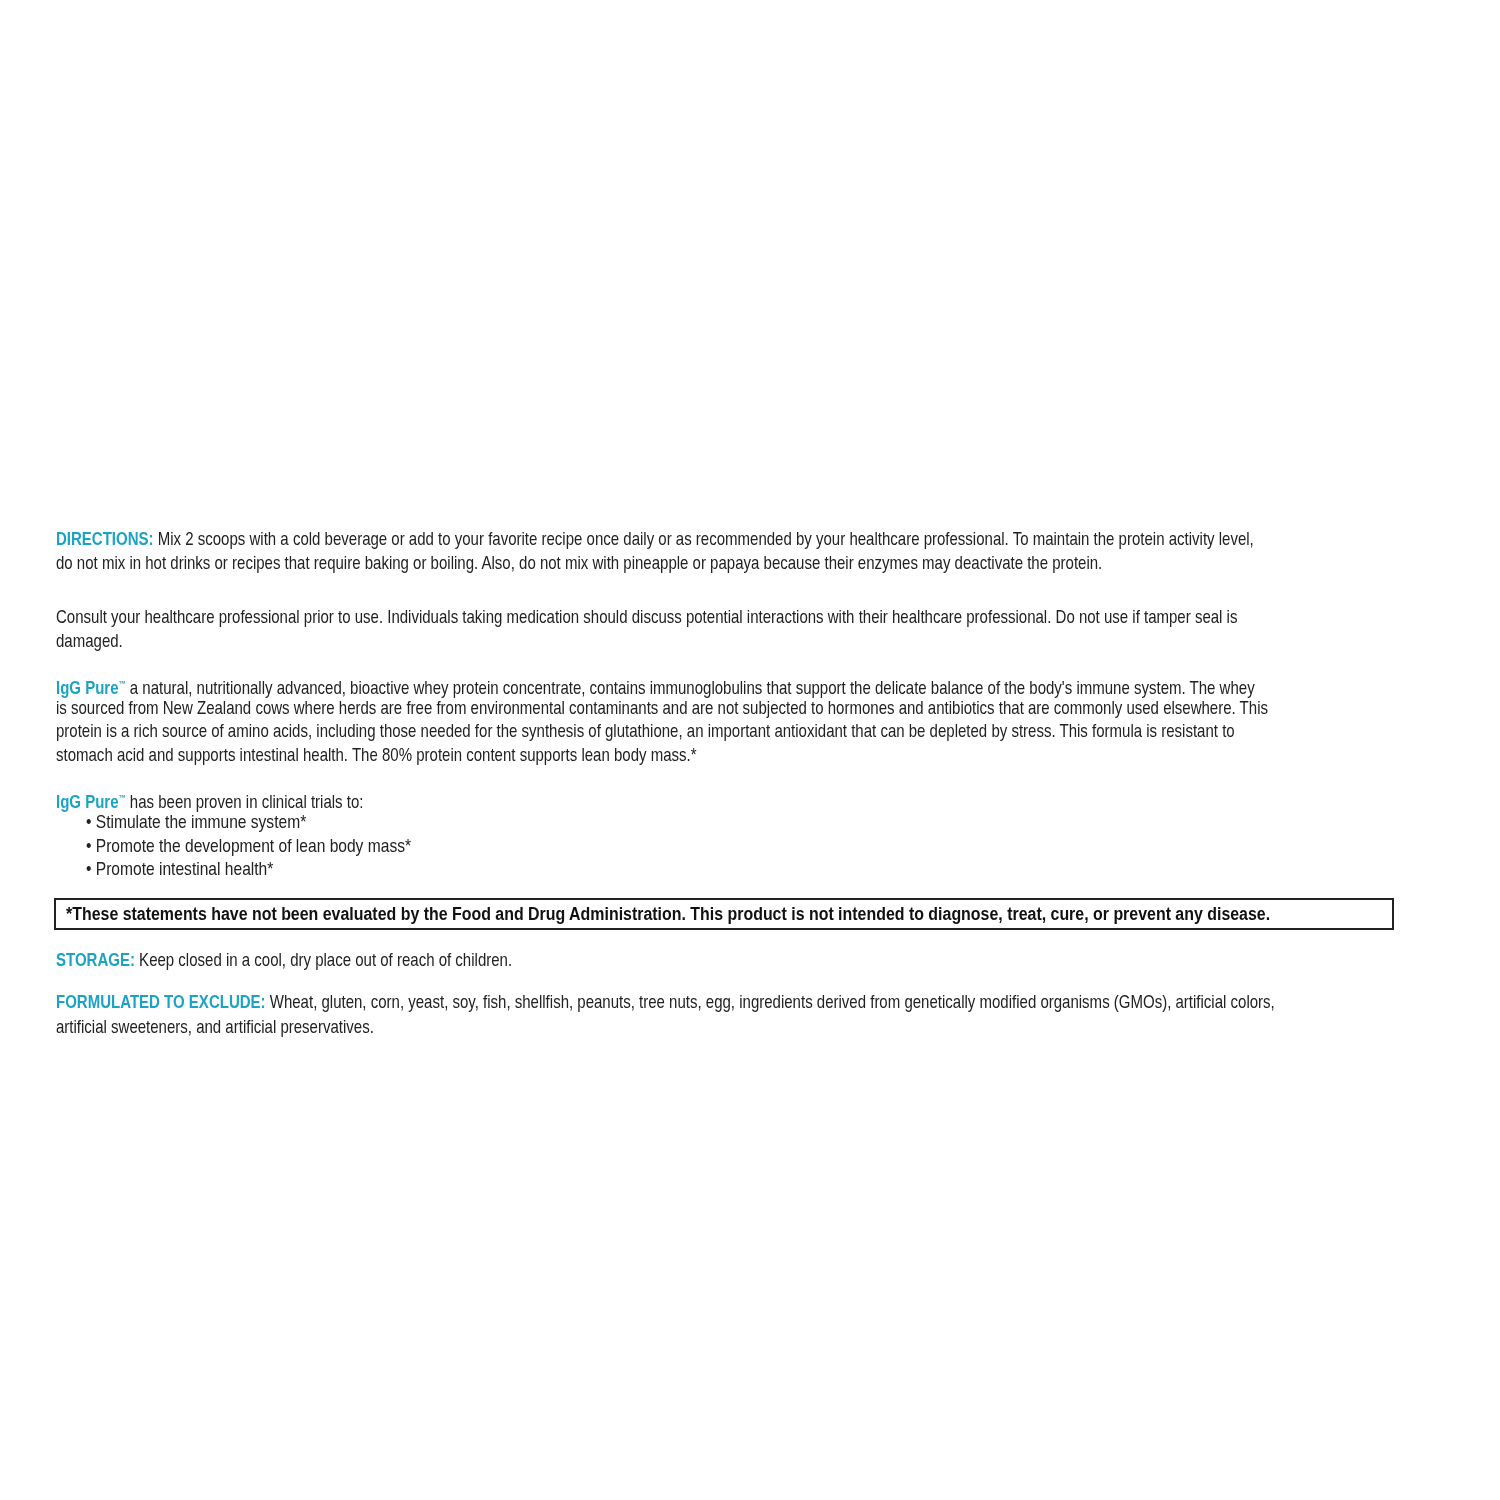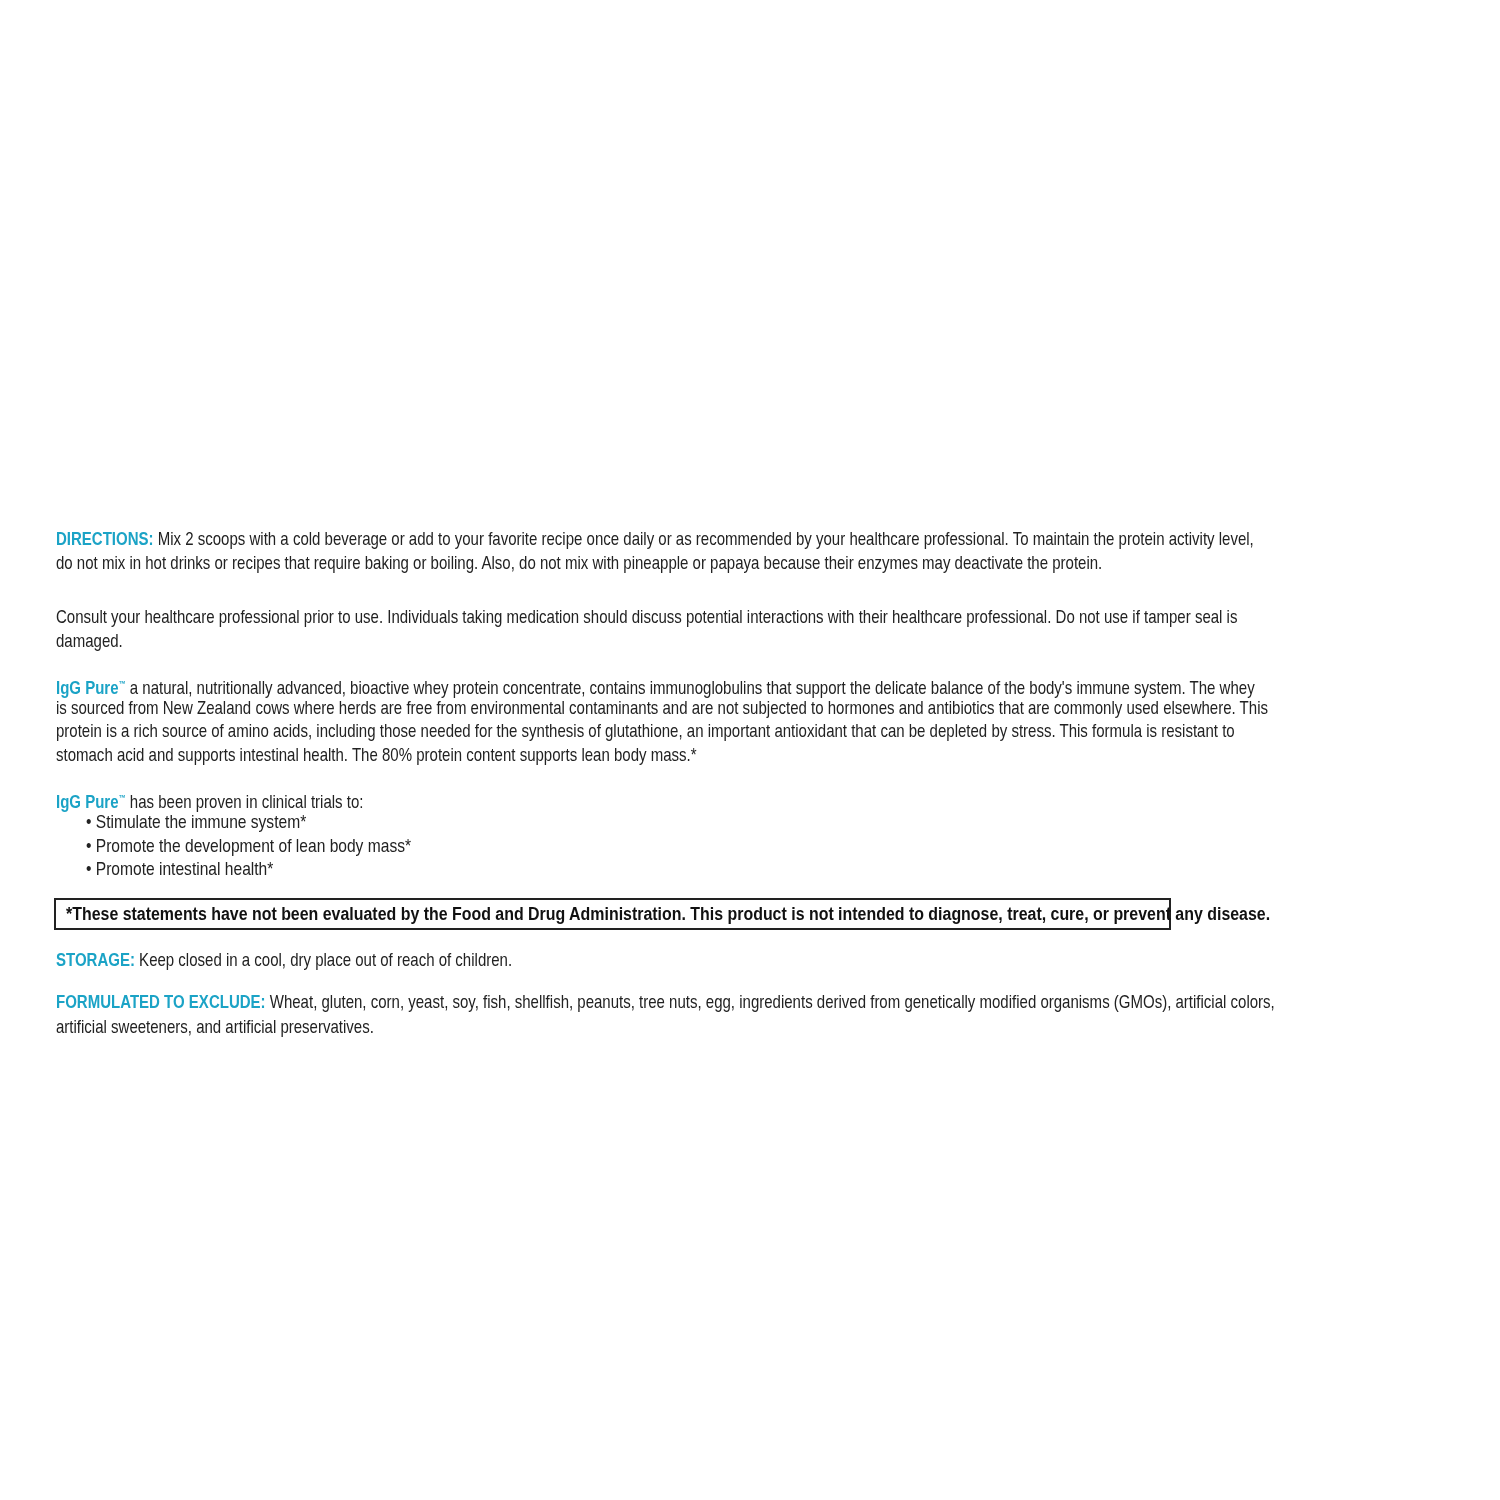--- a/index.html
+++ b/index.html
@@ -3,21 +3,21 @@
 <meta charset="utf-8">
 <style>
   html, body { margin: 0; padding: 0; background: #ffffff; }
   body { width: 1500px; height: 1500px; position: relative; overflow: hidden;
          font-family: "Liberation Sans", sans-serif; color: #222222; }
   .line { position: absolute; left: 56px; white-space: nowrap; font-size: 19px; line-height: 24px;
           transform-origin: 0 0; }
   .accent { color: #1ba3c6; font-weight: bold; }
   .tm { font-size: 9px; vertical-align: super; font-weight: bold; color: #1ba3c6; }
   .bullet { left: 86px; }
-  .disclaimer { position: absolute; left: 54px; top: 898px; width: 1117px; height: 32px;
+  .disclaimer { position: absolute; left: 54px; top: 898px; width: 1340px; height: 32px;
                 border: 2px solid #222; box-sizing: border-box; }
   .disclaimer-text { position: absolute; left: 10px; top: 4px; white-space: nowrap;
                      font-size: 18px; font-weight: bold; color: #111; transform-origin: 0 0; }
 </style>
 </head>
 <body>
 
 <div>
   <div class="line" style="top:527px; transform:scaleX(0.79);">
     <span class="accent">DIRECTIONS:</span><span> Mix 2 scoops with a cold beverage or add to your favorite recipe once daily or as recommended by your healthcare professional. To maintain the protein activity level,</span>

